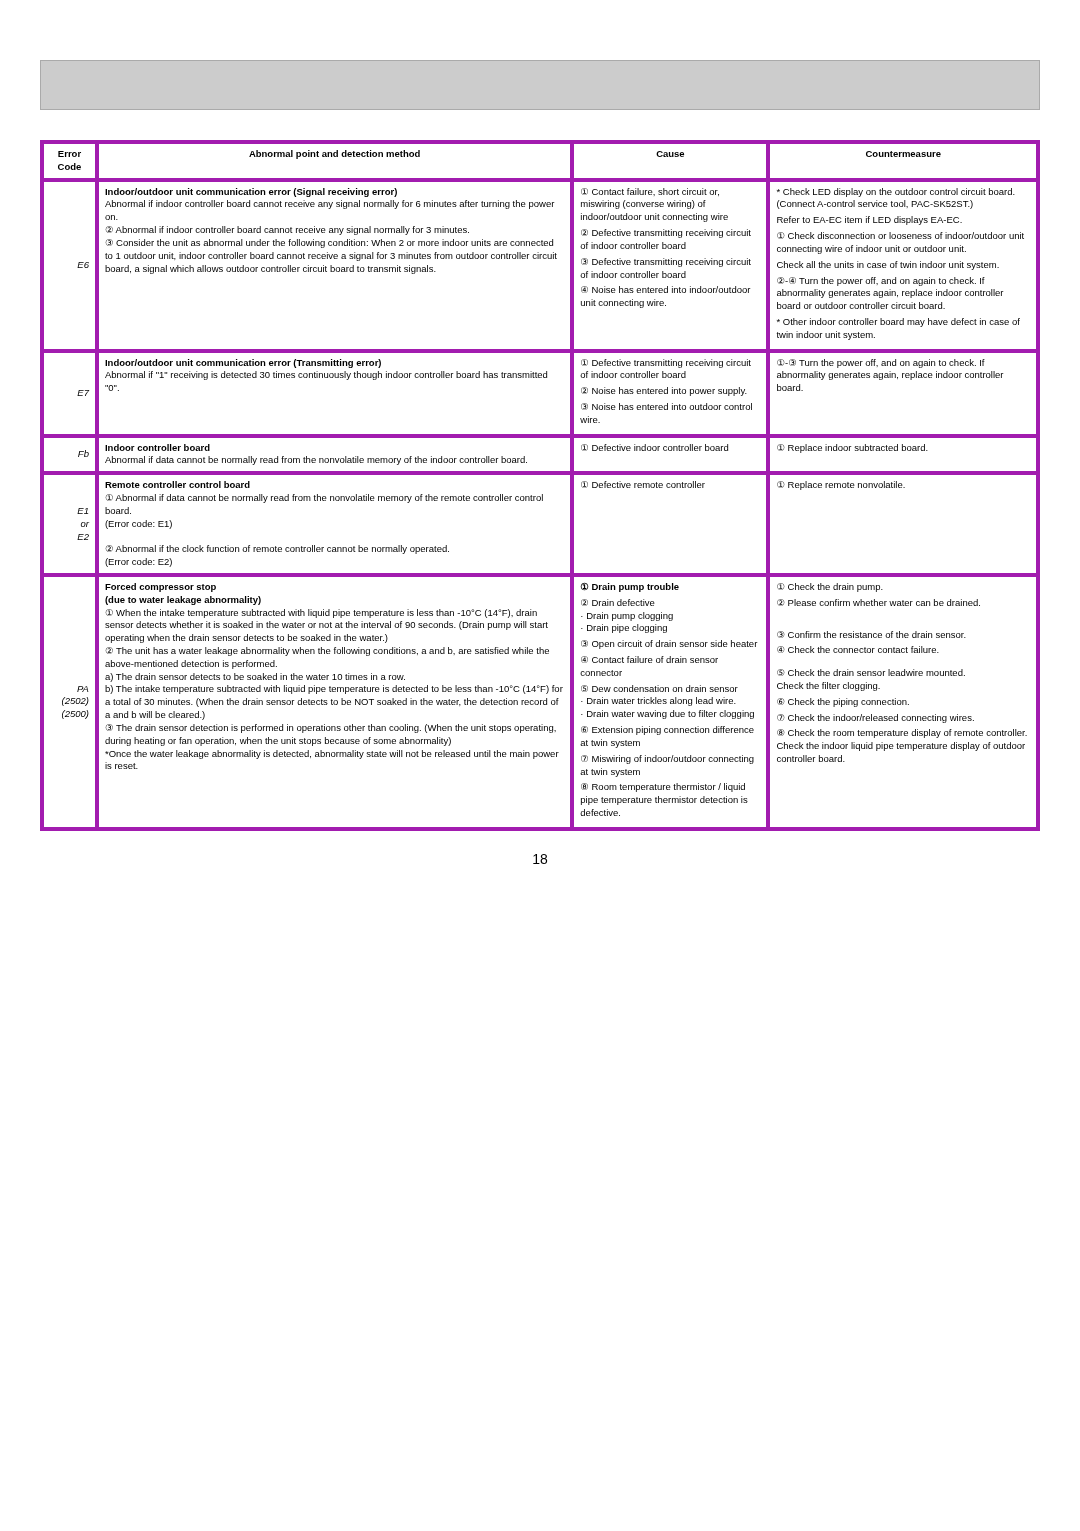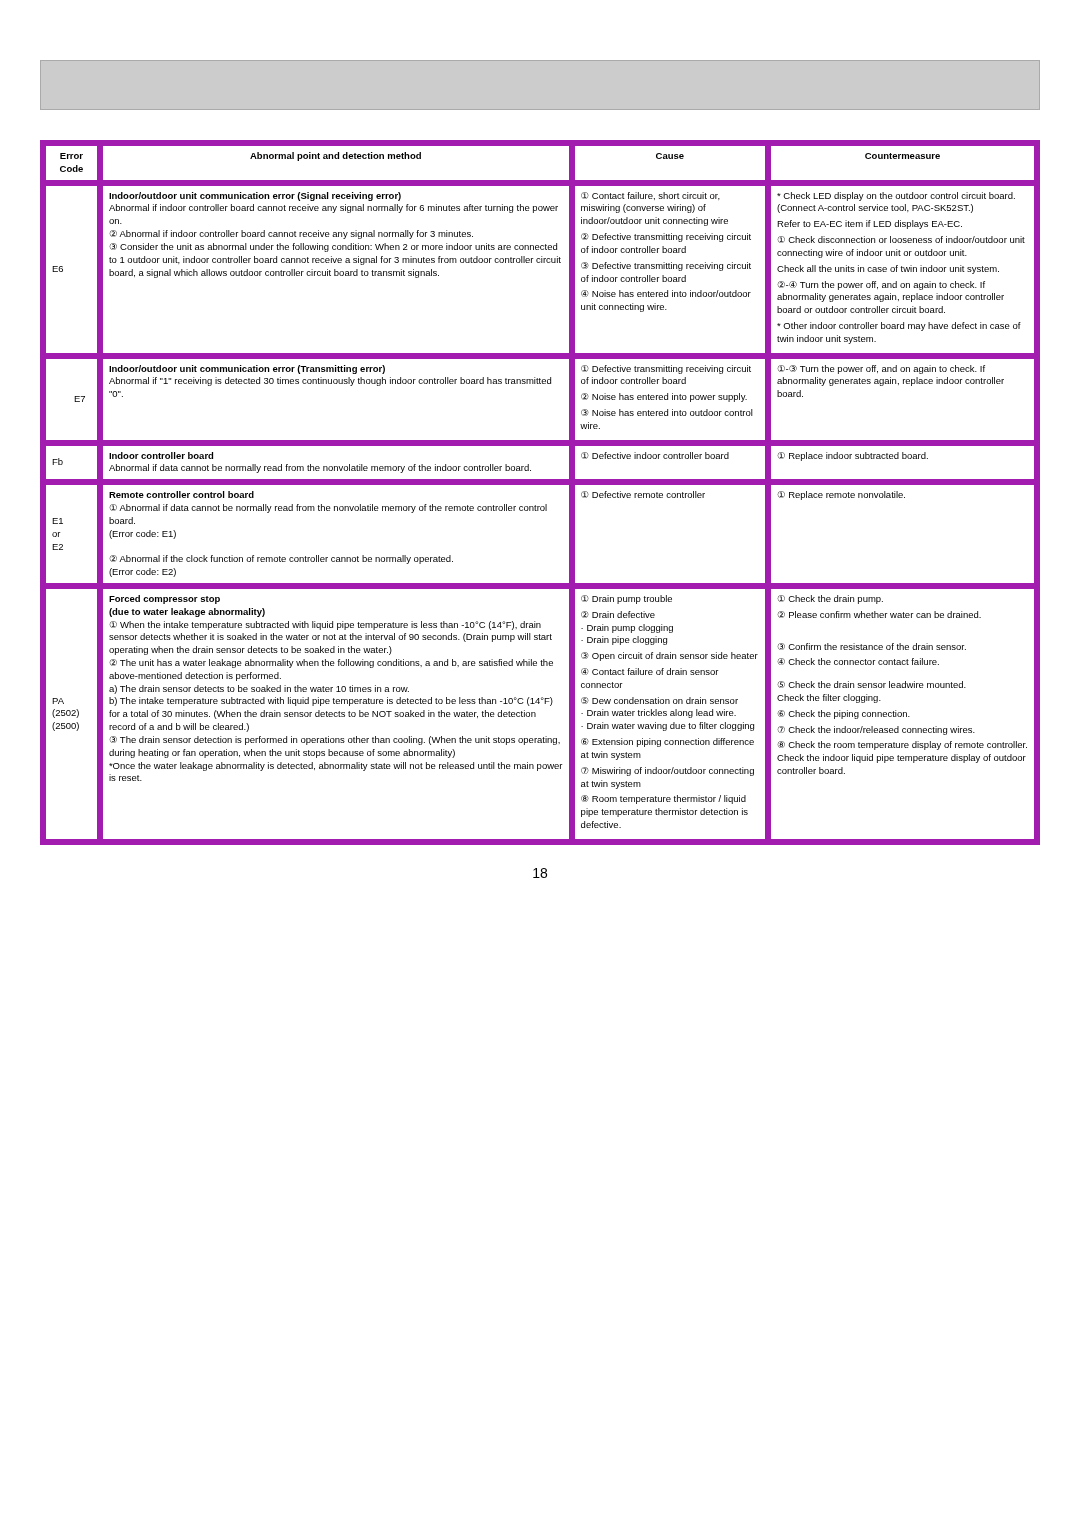--- a/index.html
+++ b/index.html
@@ -17,37 +17,38 @@
       background: #ccc;
       margin-bottom: 30px;
       border: 1px solid #aaa;
     }
     table {
       width: 100%;
       border-collapse: collapse;
       border: 1px solid #000;
     }
     th, td {
-      border: 6px solid #a21caf;
+      border: 4px solid #a21caf;
       padding: 4px 6px;
       vertical-align: top;
       font-size: 9.5px;
       line-height: 1.35;
     }
     th {
       background: #fff;
       font-weight: bold;
       text-align: center;
       font-size: 9.5px;
     }
     td.error-code {
-      text-align: left;
+      text-align: right;
       vertical-align: middle;
       font-weight: normal;
       white-space: nowrap;
+      font-style: italic;
     }
     .bold { font-weight: bold; }
     .page-number {
       text-align: center;
       margin-top: 20px;
       font-size: 14px;
     }
   </style>
 </head>
 <body>
@@ -142,21 +143,21 @@
           <div class="bold">Forced compressor stop</div>
           <div class="bold">(due to water leakage abnormality)</div>
           <div style="white-space: pre-line;">① When the intake temperature subtracted with liquid pipe temperature is less than -10°C (14°F), drain sensor detects whether it is soaked in the water or not at the interval of 90 seconds. (Drain pump will start operating when the drain sensor detects to be soaked in the water.)
 ② The unit has a water leakage abnormality when the following conditions, a and b, are satisfied while the above-mentioned detection is performed.
 a) The drain sensor detects to be soaked in the water 10 times in a row.
 b) The intake temperature subtracted with liquid pipe temperature is detected to be less than -10°C (14°F) for a total of 30 minutes. (When the drain sensor detects to be NOT soaked in the water, the detection record of a and b will be cleared.)
 ③ The drain sensor detection is performed in operations other than cooling. (When the unit stops operating, during heating or fan operation, when the unit stops because of some abnormality)
 *Once the water leakage abnormality is detected, abnormality state will not be released until the main power is reset.</div>
         </td>
         <td>
-          <div style="margin-bottom: 3px; white-space: pre-line;">① Drain pump trouble</div>
+          <div style="margin-bottom: 3px; white-space: pre-line; font-weight: bold;">① Drain pump trouble</div>
           <div style="margin-bottom: 3px; white-space: pre-line;">② Drain defective
 · Drain pump clogging
 · Drain pipe clogging</div>
           <div style="margin-bottom: 3px; white-space: pre-line;">③ Open circuit of drain sensor side heater</div>
           <div style="margin-bottom: 3px; white-space: pre-line;">④ Contact failure of drain sensor connector</div>
           <div style="margin-bottom: 3px; white-space: pre-line;">⑤ Dew condensation on drain sensor
 · Drain water trickles along lead wire.
 · Drain water waving due to filter clogging</div>
           <div style="margin-bottom: 3px; white-space: pre-line;">⑥ Extension piping connection difference at twin system</div>
           <div style="margin-bottom: 3px; white-space: pre-line;">⑦ Miswiring of indoor/outdoor connecting at twin system</div>

